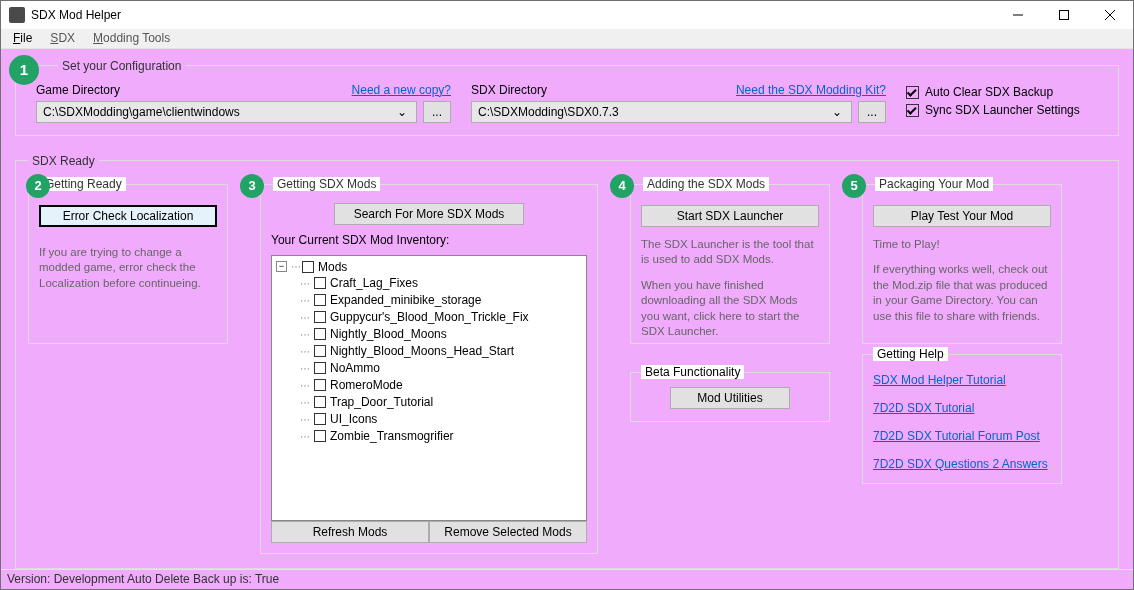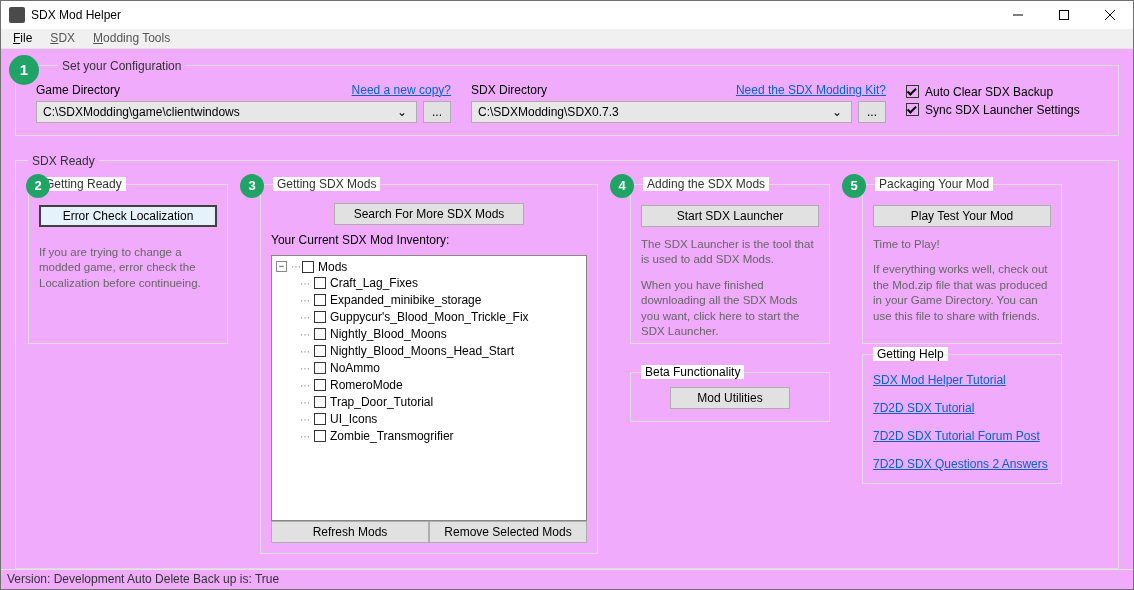--- a/index.html
+++ b/index.html
@@ -24,23 +24,23 @@
   .dircol { flex: 1; display: flex; flex-direction: column; gap: 4px; position: relative; }
   .dircol .labelrow { display: flex; justify-content: space-between; align-items: flex-end; }
   .link { color: #0066cc; text-decoration: underline; cursor: pointer; font-size: 12px; }
   .combo-row { display: flex; gap: 6px; align-items: center; }
   .combo { flex: 1; height: 22px; border: 1px solid #adadad; background: #e7e7e7; display: flex; align-items: center; padding: 0 6px; position: relative; }
   .combo .val { flex: 1; white-space: nowrap; overflow: hidden; }
   .combo .caret { width: 16px; text-align: center; }
   .btn { height: 22px; border: 1px solid #adadad; background: #e1e1e1; padding: 0 10px; display: inline-flex; align-items: center; justify-content: center; cursor: pointer; font-size: 12px; }
   .btn.small { width: 28px; padding: 0; }
   .btn.wide { width: 100%; }
-  .btn.primary { border: 2px solid #404040; background: #e5f1fb; }
+  .btn.primary { border: 2px solid #000000; background: #e5f1fb; }
   .checks { display: flex; flex-direction: column; gap: 4px; padding-top: 2px; min-width: 200px; }
-  .chk { display: flex; align-items: flex-start; gap: 6px; }
+  .chk { display: flex; align-items: flex-end; gap: 6px; }
   .chk .box { width: 13px; height: 13px; border: 1px solid #333; display: flex; align-items: center; justify-content: center; }
   .chk .box.checked::after { content: ""; width: 7px; height: 3px; border-left: 2px solid #000; border-bottom: 2px solid #000; transform: rotate(-45deg) translateY(-1px); }
   .sdx-config { margin-top: 18px; }
   .five-cols { display: flex; gap: 14px; align-items: flex-start; }
   .panel { border: 1px solid #dcdcdc; position: relative; padding: 12px 10px 10px 10px; }
   .panel .plegend { position: absolute; top: -8px; left: 32px; background: #fff; padding: 0 4px; font-size: 12px; color: #333; }
   .col1 { width: 200px; height: 160px; }
   .col2 { width: 338px; height: 370px; display: flex; flex-direction: column; }
   .col3 { width: 200px; height: 160px; }
   .col4 { width: 200px; height: 160px; }

